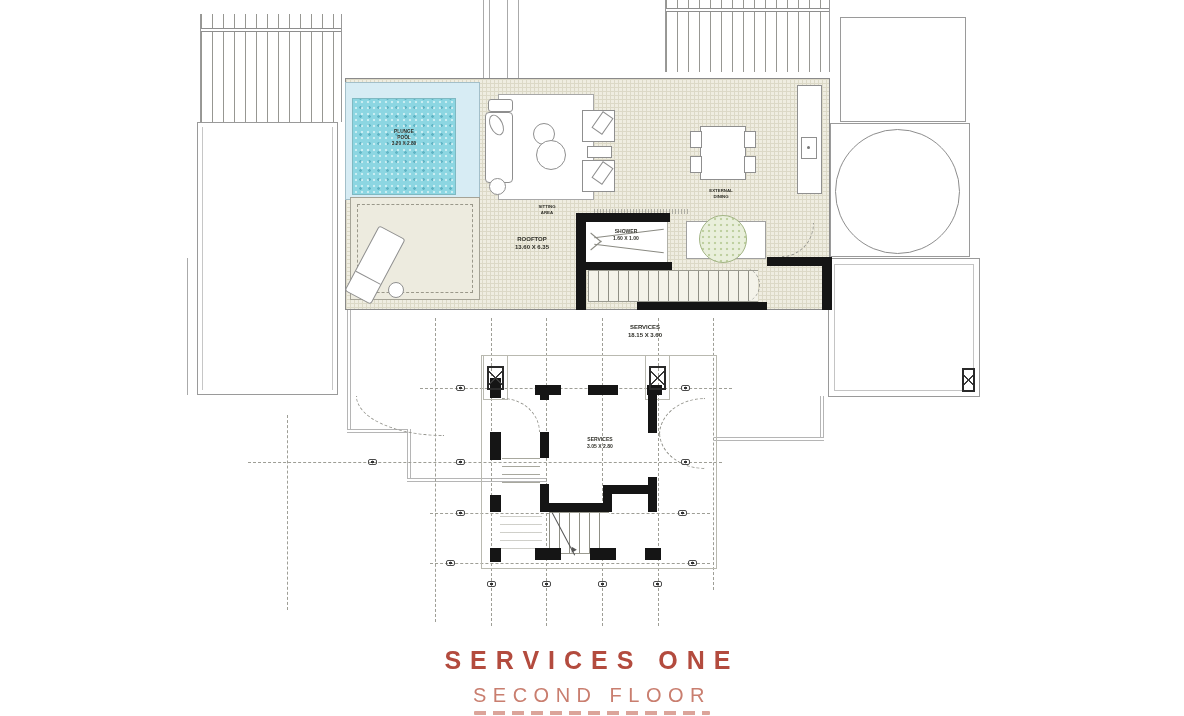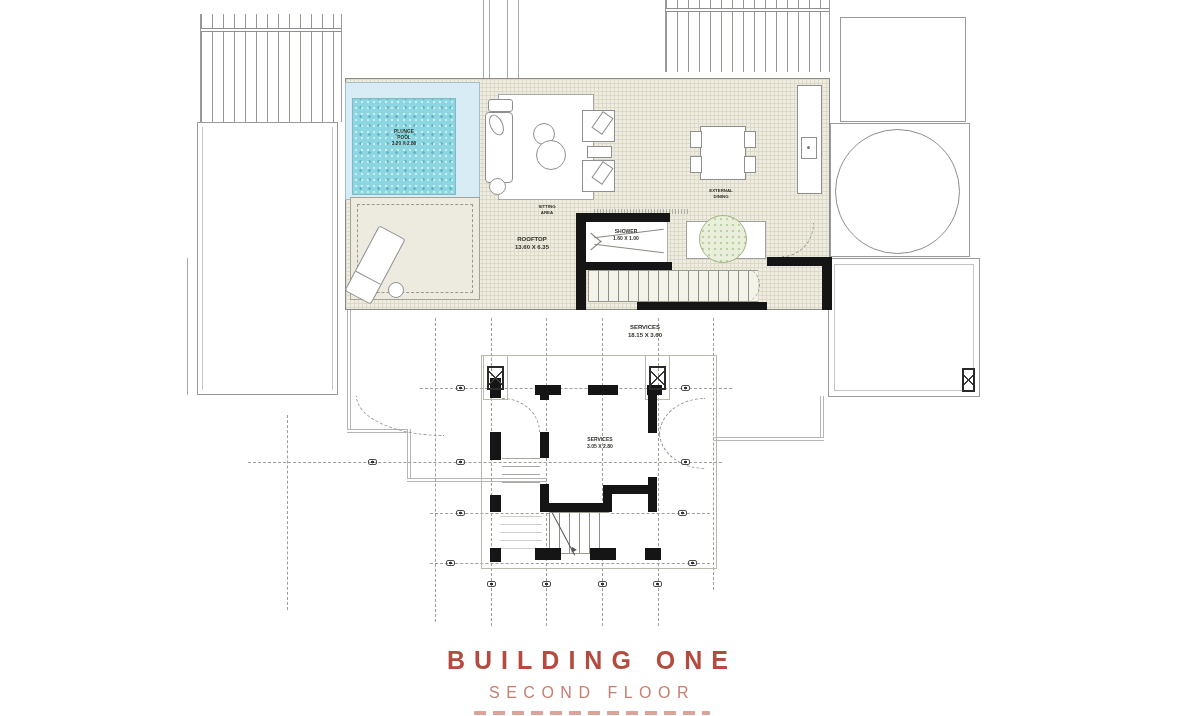--- a/index.html
+++ b/index.html
@@ -41,21 +41,21 @@
   
   .om{position:absolute;width:9px;height:6px;border:1px solid #4c4c4c;border-radius:2px;box-sizing:border-box;z-index:9;
       background:radial-gradient(circle at 50% 50%,#333 1.3px,transparent 1.6px)}
   
   .lbl{position:absolute;font-weight:700;color:#2e2e27;text-align:center;white-space:pre-line;z-index:30;transform-origin:top center;width:80px}
   .f7{font-size:7px;line-height:9px}
   .f75{font-size:7.5px;line-height:9.5px}
   .thinline{position:absolute;background:#8a8a82;height:1px;z-index:9}
   .smudge{position:absolute;background-image:repeating-linear-gradient(90deg,#9b9b93 0 1px,transparent 1px 3px);opacity:.75;z-index:9}
   #building-title{position:absolute;left:0;top:646px;width:100%;text-align:center;font-size:25px;font-weight:700;letter-spacing:9px;color:#b34b3e;z-index:40}
-  #floor-subtitle{position:absolute;left:0;top:684px;width:100%;text-align:center;font-size:16px;font-weight:500;letter-spacing:6.5px;color:#c97e6f;z-index:40}
+  #floor-subtitle{position:absolute;left:0;top:684px;width:100%;text-align:center;font-size:20px;font-weight:500;letter-spacing:6.5px;color:#c97e6f;z-index:40}
   #cropped-line{position:absolute;left:474px;top:711px;width:236px;height:4px;border-radius:1px;z-index:40;
       background:repeating-linear-gradient(90deg,#dba49a 0 12px,transparent 12px 19px)}
   .pool{position:absolute;background-color:#8cd6e2;border:1px solid #7fb9c2;box-sizing:border-box;z-index:6;
       background-image:radial-gradient(rgba(255,255,255,.55) 1px,transparent 1.6px),radial-gradient(rgba(30,130,150,.4) 1px,transparent 1.6px);
       background-size:6px 6px,9px 9px;background-position:0 0,3px 4px}
   .tree{position:absolute;border-radius:50%;background-color:#e9efdb;border:1px solid #a3b585;box-sizing:border-box;z-index:9;
       background-image:radial-gradient(#bfd0a0 1.2px,transparent 1.6px);background-size:6px 6px}
   .rot{transform-origin:center center}
 </style>
 </head>
@@ -227,17 +227,17 @@
   <div class="arc" style="left:502px;top:398px;width:38px;height:34px;border-width:1px 1px 0 0;border-radius:0 100% 0 0"></div>
   <div class="arc" style="left:659px;top:398px;width:46px;height:37px;border-width:1px 0 0 1px;border-radius:100% 0 0 0"></div>
   <div class="arc" style="left:659px;top:432px;width:46px;height:37px;border-width:0 0 1px 1px;border-radius:0 0 0 100%"></div>
 
   <div class="stH" style="left:502px;top:453px;width:38px;height:30px"></div>
   <div class="stH" style="left:500px;top:515px;width:42px;height:34px;opacity:.55"></div>
   <div class="stV" style="left:549px;top:512px;width:60px;height:42px;background-color:#fff"></div>
   <div class="abs rot" style="left:563px;top:510px;width:1px;height:48px;background:#555;transform:rotate(-28deg);z-index:9"></div>
   <div class="abs" style="left:570px;top:548px;width:0;height:0;border-left:3px solid transparent;border-right:3px solid transparent;border-top:5px solid #555;transform:rotate(30deg);z-index:9"></div>
 
-  <div id="building-title">BUILDING ONE</div>
+  <div id="building-title">SERVICES ONE</div>
   <div id="floor-subtitle">SECOND FLOOR</div>
   <div id="cropped-line"></div>
 
 </div>
 
 </body></html>

